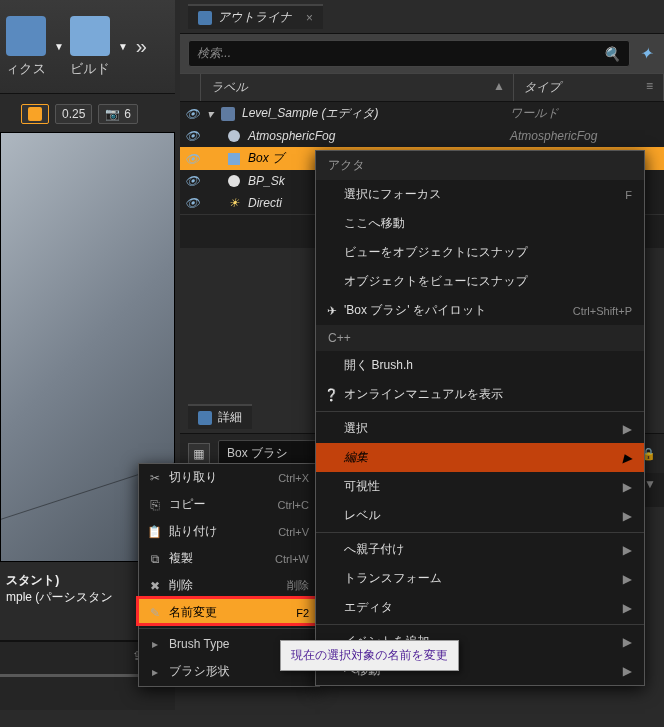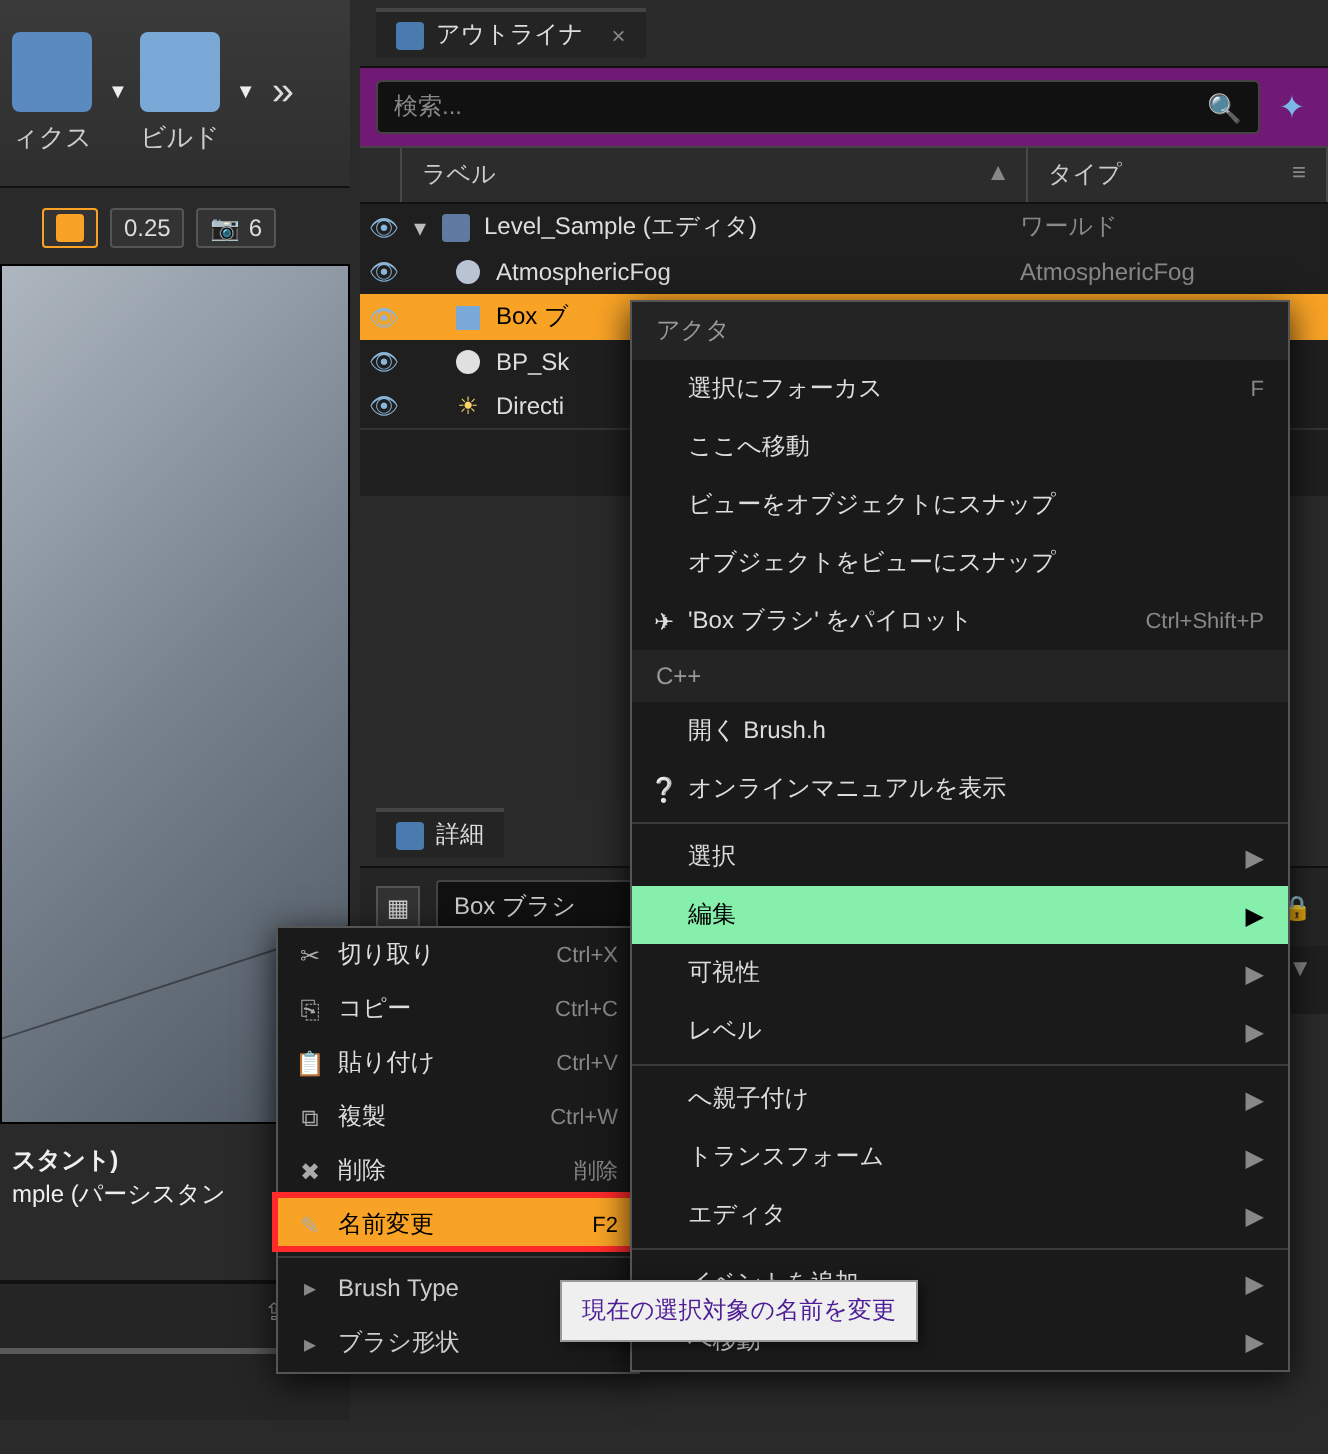--- a/index.html
+++ b/index.html
@@ -29,27 +29,27 @@
   .level-label .line { white-space:nowrap;}
   .level-label .current { font-weight:bold;}
   
   
   .stats-panel { position:absolute; left:0; top:640px; width:175px; height:70px; background:#252525; border-top:2px solid #111;}
   .stats-header { display:flex; justify-content:flex-end; padding:6px 6px; gap:8px;}
   .stat-ico { width:16px;height:16px; color:#aaa; display:flex;align-items:center;justify-content:center;}
   .stats-body { border-top:3px solid #595959; margin:4px 0 0 0; height:30px;}
   
   
-  .outliner { position:absolute; left:180px; top:0; width:484px; background:#1f1f1f; }
+  .outliner { position:absolute; left:180px; top:0; width:484px; background:#1f1f1f;font-style:italic; }
   .panel-tab { background:#2b2b2b; display:flex; align-items:center; padding:4px 8px; border-bottom:1px solid #111; gap:6px;}
   .panel-tab .tab { background:#242424;padding:3px 10px;color:#ddd;border-top:2px solid #444; display:flex;align-items:center;gap:6px;}
   .tab-ico { width:14px;height:14px;background:#4a7baf;border-radius:2px;}
   .tab-close { color:#888; margin-left:8px;}
   
-  .search-row { padding:6px 8px; display:flex; align-items:center; gap:6px; background:#701a75;}
+  .search-row { padding:6px 8px; display:flex; align-items:center; gap:6px; background:#404040;}
   .search-box { flex:1; background:#111; border:1px solid #444; border-radius:3px; padding:4px 8px; color:#888; display:flex; align-items:center; justify-content:space-between;}
   .search-ico {font-size:14px;}
   .plus-btn { width:20px;height:20px; color:#7ab7e8; font-size:16px; display:flex;align-items:center;justify-content:center;}
   
   .col-header { display:flex; background:#2c2c2c; border-top:1px solid #444; border-bottom:1px solid #111;}
   .col-header .col { padding:5px 10px; color:#ccc; border-right:1px solid #484848;}
   .col-vis { width:20px;}
   .col-label { flex:1; position:relative;}
   .col-label .sort{position:absolute; right:8px; top:5px; color:#888;}
   .col-type { width:150px;}
@@ -84,21 +84,21 @@
   .search2{display:flex;padding:4px 8px;gap:6px;}
   .eye2{color:#8ab;}
   
   
   .ctx-main { position:absolute; left:315px; top:150px; width:330px; background:#1a1a1a; border:1px solid #555; box-shadow:0 4px 16px rgba(0,0,0,.8);}
   .ctx-section-title { padding:6px 12px; color:#999; background:#242424;}
   .ctx-item { display:flex; align-items:center; padding:6px 12px 6px 28px; color:#ddd; gap:8px; position:relative;}
   .ctx-item .ico{position:absolute;left:8px;width:16px;text-align:center;}
   .ctx-item .shortcut{margin-left:auto;color:#888;font-size:11px;}
   .ctx-item .arrow{margin-left:auto;color:#888;}
-  .ctx-item.highlight{background:#86efac;color:#000;}
+  .ctx-item.highlight{background:#c2410c;color:#000;font-style:italic;}
   .ctx-item.highlight .arrow{color:#000;}
   .ctx-sep{height:1px;background:#3a3a3a;margin:2px 0;}
   
   
   .ctx-sub { position:absolute; left:138px; top:463px; width:182px; background:#1a1a1a; border:1px solid #555; box-shadow:0 4px 16px rgba(0,0,0,.8);}
   .ctx-sub .ctx-item{padding:5px 10px 5px 30px;}
   .ctx-sub .ctx-item .ico{left:8px;color:#aaa;}
   .ctx-sub .ctx-item .shortcut{font-size:11px;}
   .ctx-sub .highlight-row{background:#f9a326;color:#000;}
   .ctx-sub .highlight-row .shortcut{color:#000;}

